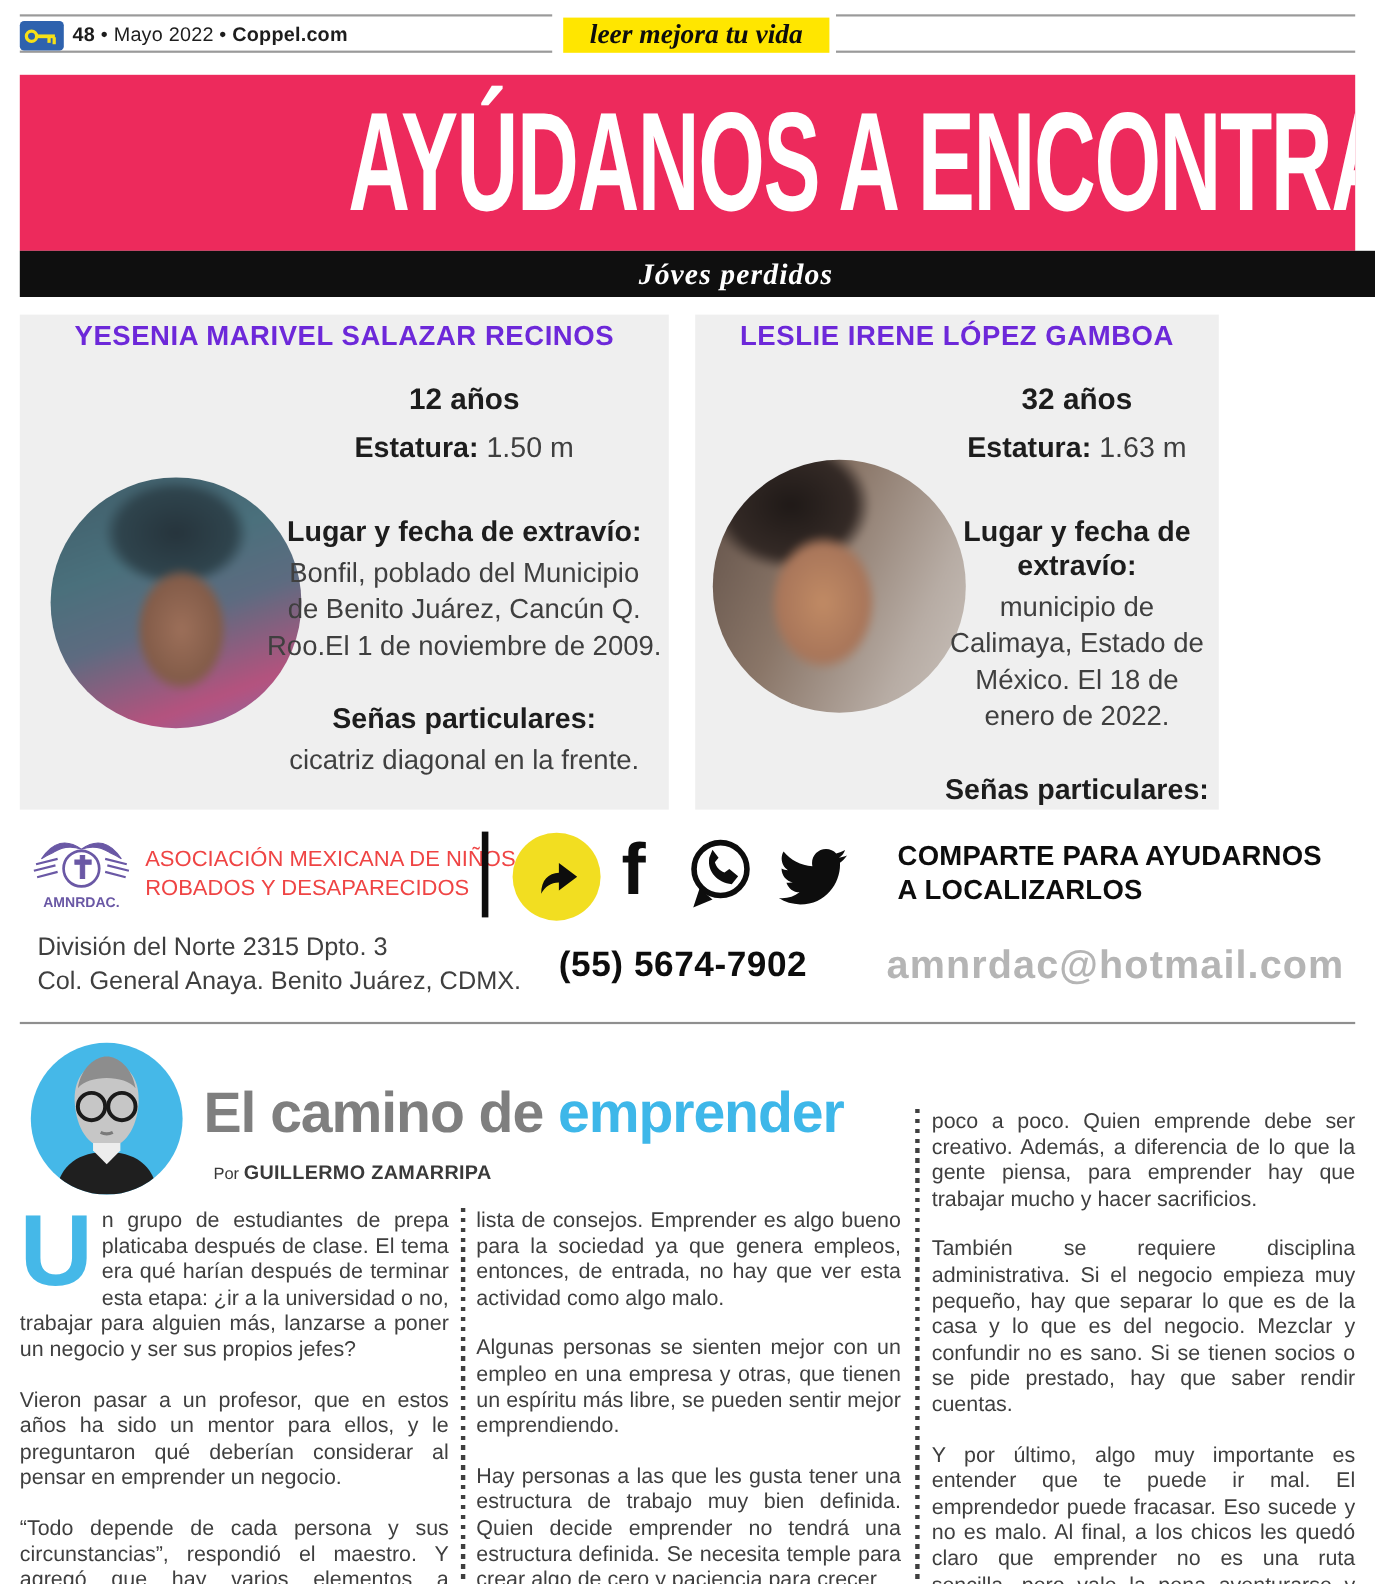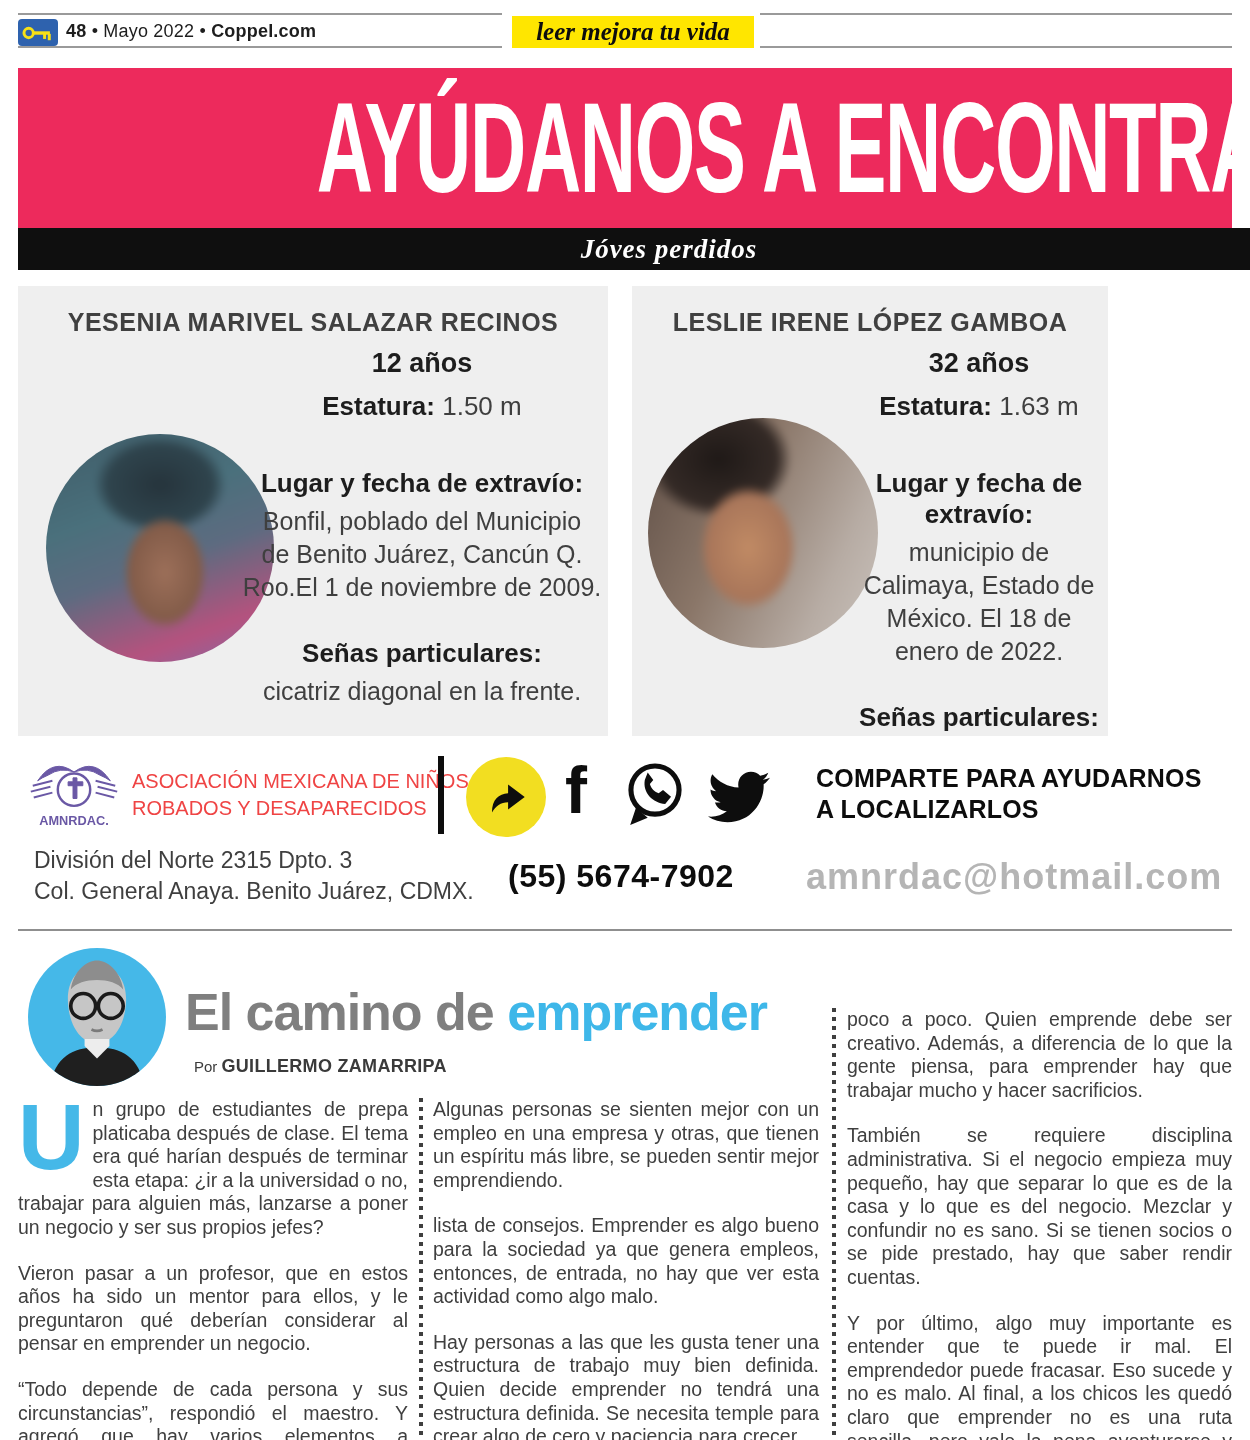--- a/index.html
+++ b/index.html
@@ -28,21 +28,21 @@
                 transform:scale(.66,1.08);letter-spacing:-2px;}
   #subbar{position:absolute;left:18px;top:228px;width:1214px;height:42px;background:#0f0f0f;
           display:flex;align-items:center;justify-content:center;padding-left:44px;}
   #subbar span{font-family:"Liberation Serif",serif;font-style:italic;font-weight:bold;
                font-size:27px;color:#fff;letter-spacing:1px;}
 
   
   .card{position:absolute;top:286px;height:450px;background:#EFEFEF;}
   #card1{left:18px;width:590px;}
   #card2{left:632px;width:476px;}
-  .card-title{margin-top:22px;text-align:center;color:#404040;font-weight:bold;font-size:25px;letter-spacing:.5px;}
+  .card-title{margin-top:6px;text-align:center;color:#6d28d9;font-weight:bold;font-size:25px;letter-spacing:.5px;}
   .card-photo{position:absolute;border-radius:50%;overflow:hidden;}
   .card-photo .blur{position:absolute;inset:-8px;filter:blur(3px);}
   #card1 .card-photo{left:28px;top:148px;width:228px;height:228px;}
   #card1 .blur{background:
      radial-gradient(ellipse 62px 84px at 52% 60%, #9c6f59 0%, #835c49 55%, rgba(0,0,0,0) 68%),
      radial-gradient(ellipse 95px 70px at 50% 24%, #26343c 0%, #2f444d 55%, rgba(0,0,0,0) 70%),
      linear-gradient(160deg,#3e5a66 0%,#4a707c 35%,#5d6b80 55%,#b5527e 80%,#7a6fae 100%);}
   #card2 .card-photo{left:16px;top:132px;width:230px;height:230px;}
   #card2 .blur{background:
      radial-gradient(ellipse 72px 92px at 44% 56%, #c08a64 0%, #a9765a 55%, rgba(0,0,0,0) 68%),
@@ -229,22 +229,22 @@
 
   <div class="col" id="col1">
     <p><span class="dropcap">U</span><span>n grupo de estudiantes de prepa platicaba después de clase. El tema era qué harían después de terminar esta etapa: ¿ir a la universidad o no, trabajar para alguien más, lanzarse a poner un negocio y ser sus propios jefes?</span></p>
     <p>Vieron pasar a un profesor, que en estos años ha sido un mentor para ellos, y le preguntaron qué deberían considerar al pensar en emprender un negocio.</p>
     <p>“Todo depende de cada persona y sus circunstancias”, respondió el maestro. Y agregó que hay varios elementos a considerar. E inició una</p>
   </div>
 
   <div class="vdots" id="vdots1"></div>
 
   <div class="col" id="col2">
+    <p>lista de consejos. Emprender es algo bueno para la sociedad ya que genera empleos, entonces, de entrada, no hay que ver esta actividad como algo malo.</p>
     <p>Algunas personas se sienten mejor con un empleo en una empresa y otras, que tienen un espíritu más libre, se pueden sentir mejor emprendiendo.</p>
-    <p>lista de consejos. Emprender es algo bueno para la sociedad ya que genera empleos, entonces, de entrada, no hay que ver esta actividad como algo malo.</p>
     <p>Hay personas a las que les gusta tener una estructura de trabajo muy bien definida. Quien decide emprender no tendrá una estructura definida. Se necesita temple para crear algo de cero y paciencia para crecer</p>
   </div>
 
   <div class="vdots" id="vdots2"></div>
 
   <div class="col" id="col3">
     <p>poco a poco. Quien emprende debe ser creativo. Además, a diferencia de lo que la gente piensa, para emprender hay que trabajar mucho y hacer sacrificios.</p>
     <p>También se requiere disciplina administrativa. Si el negocio empieza muy pequeño, hay que separar lo que es de la casa y lo que es del negocio. Mezclar y confundir no es sano. Si se tienen socios o se pide prestado, hay que saber rendir cuentas.</p>
     <p>Y por último, algo muy importante es entender que te puede ir mal. El emprendedor puede fracasar. Eso sucede y no es malo. Al final, a los chicos les quedó claro que emprender no es una ruta sencilla, pero vale la pena aventurarse y tomarla.</p>
 

